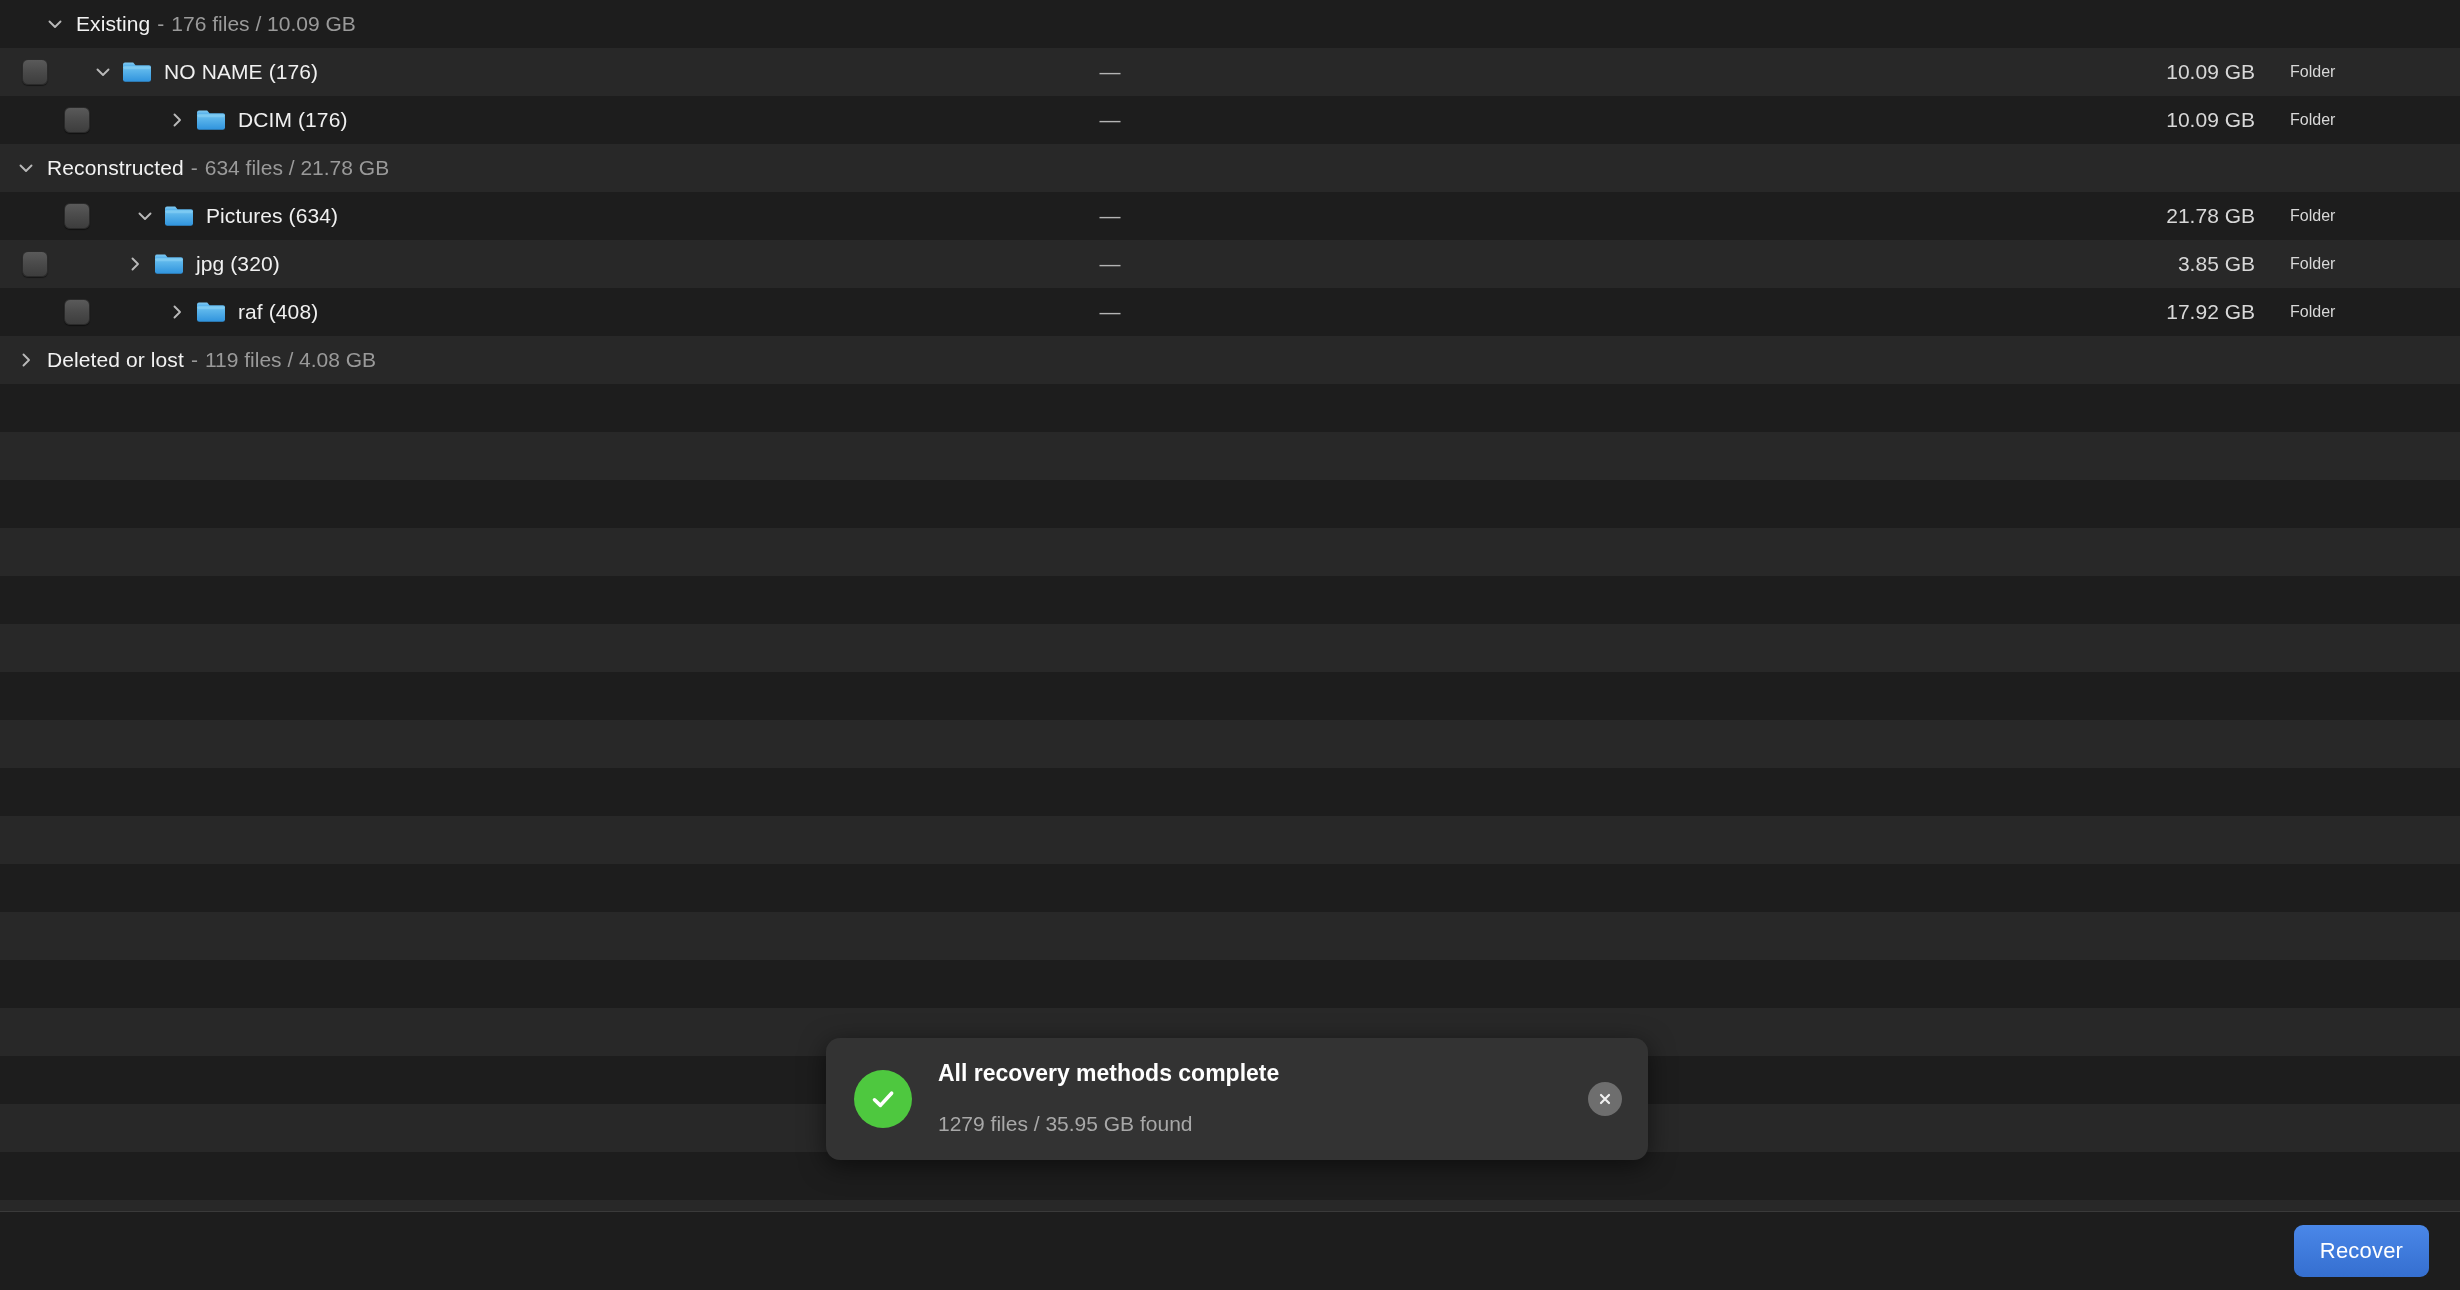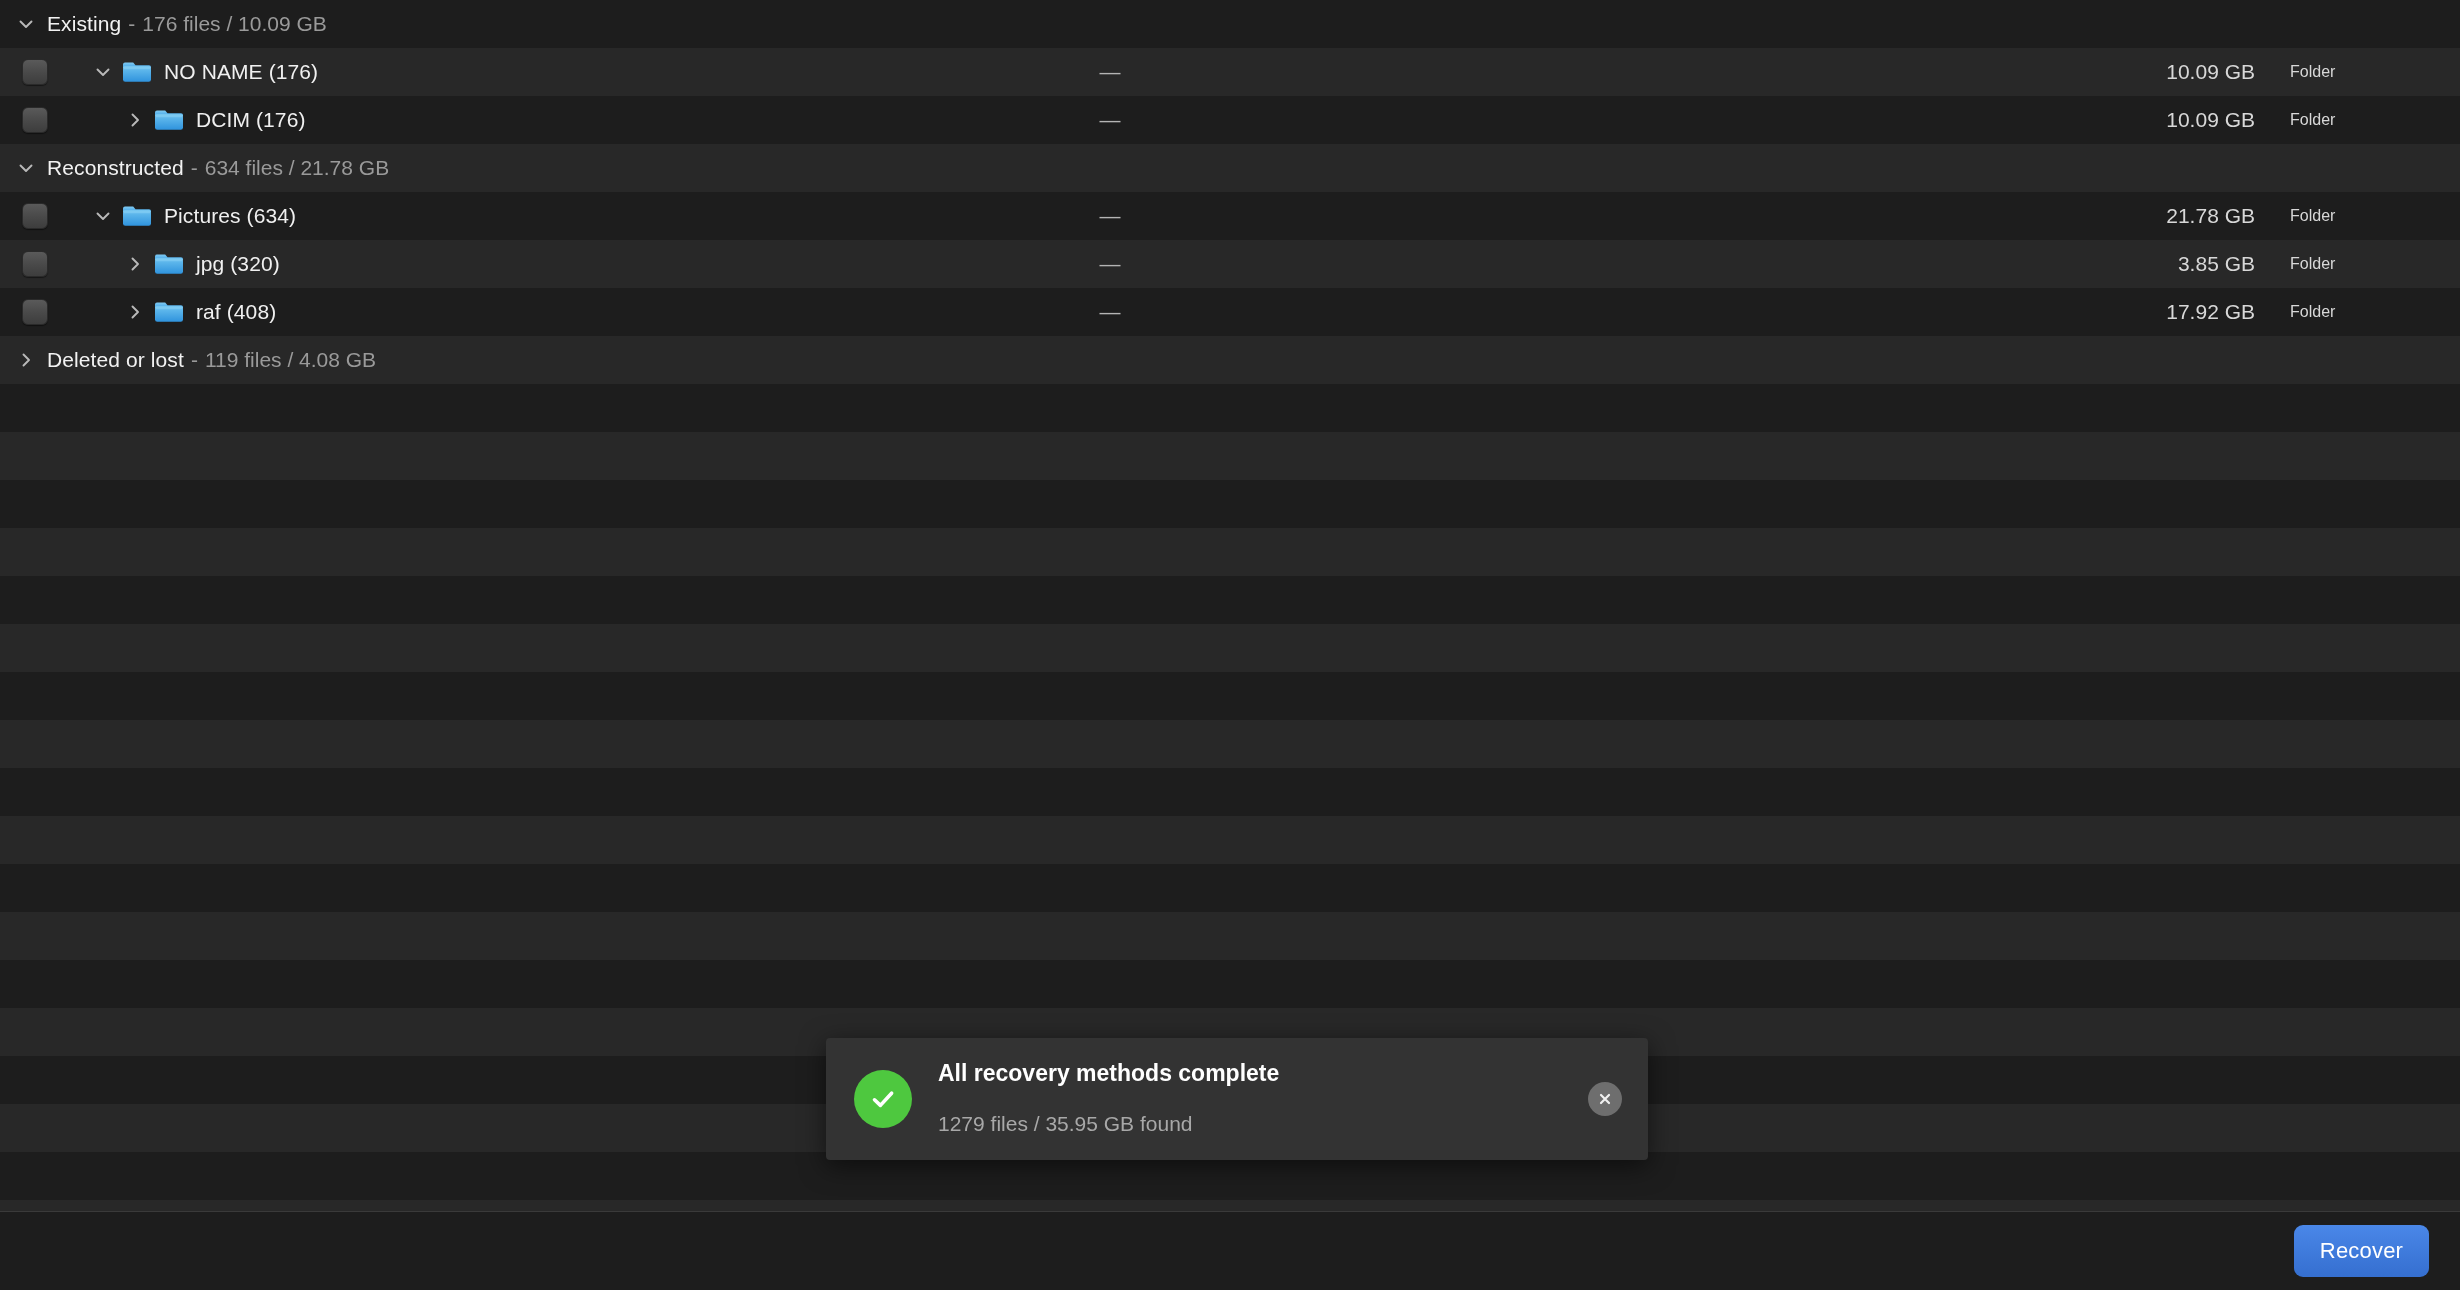--- a/index.html
+++ b/index.html
@@ -27,21 +27,21 @@
   }
   .row {
     position:relative;
     height:48px;
     display:flex;
     align-items:center;
     width:100%;
     font-size:21px;
     color:#e8e8e8;
   }
-  .row.odd  { background:#1d1d1d; }
+  .row.odd  { background:#1d1d1d;padding-left:42px; }
   .row.even { background:#282828; }
   .row.filler { }
 
   
   .group-row {
     background:#1d1d1d;
     padding-left:13px;
   }
   .group-row .disclosure {
     width:26px; height:26px;
@@ -153,21 +153,21 @@
   }
 
   
   .toast {
     position:absolute;
     left:826px;
     top:1038px;
     width:822px;
     height:122px;
     background:#333333;
-    border-radius:4px;
+    border-radius:14px;
     box-shadow:0 6px 26px rgba(0,0,0,0.55);
     display:flex;
     align-items:center;
     padding:0 26px 0 28px;
   }
   .toast-icon {
     width:58px; height:58px;
     border-radius:50%;
     background:#4ec83f;
     flex:0 0 58px;

